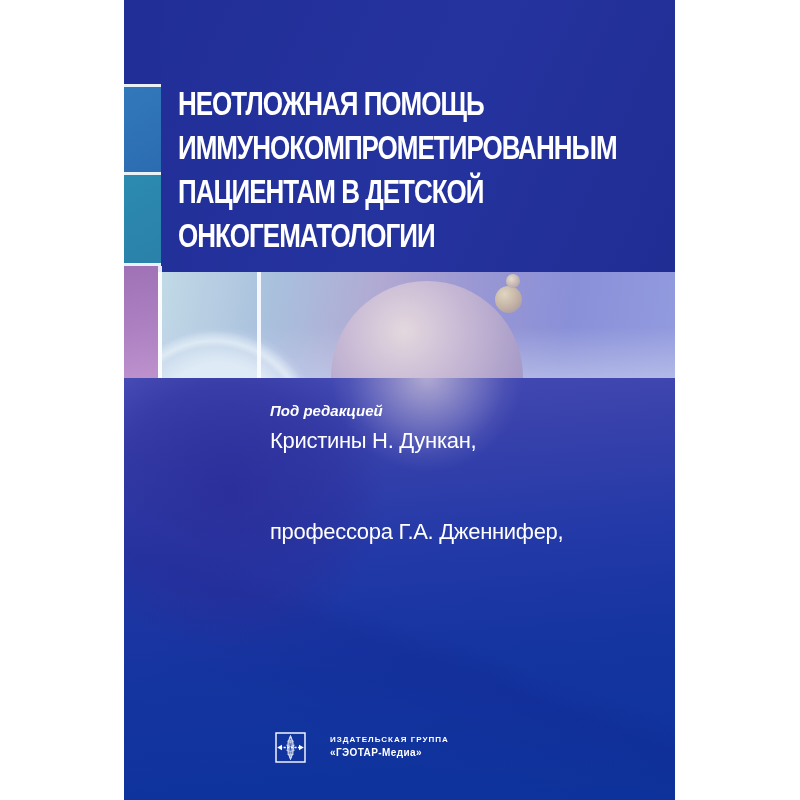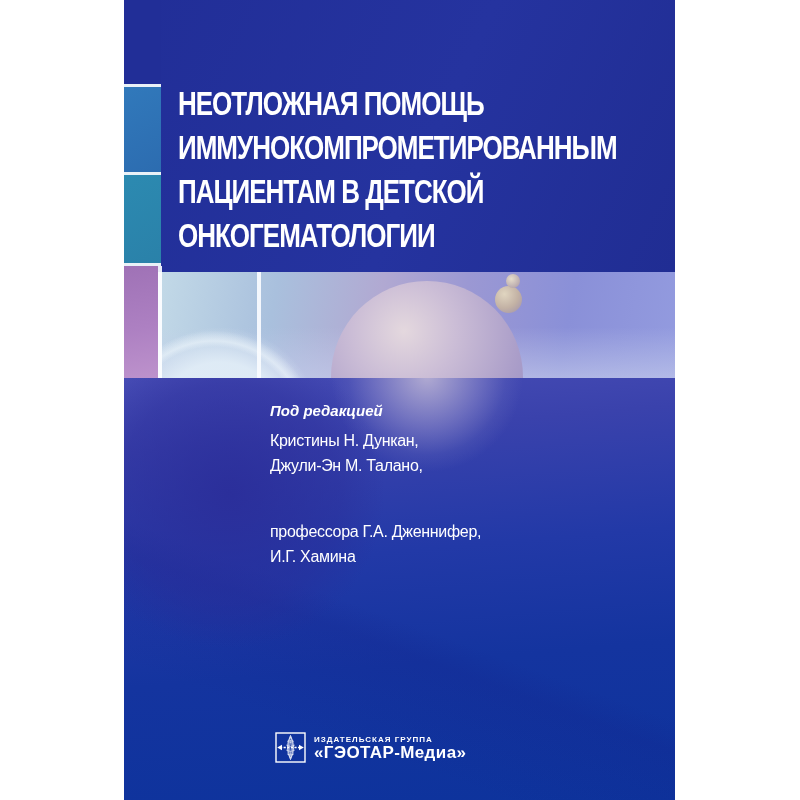--- a/index.html
+++ b/index.html
@@ -49,32 +49,32 @@
   .sq-purple{position:absolute;left:0;top:266px;width:34px;height:112px;
     background:linear-gradient(170deg,#9f72b6 0%,#ad80c2 55%,#bd92cc 100%);}
   .purple-vline{position:absolute;left:34px;top:266px;width:4px;height:112px;background:rgba(250,252,255,.92);}
 
   
   .book-title{position:absolute;left:54px;top:82px;width:470px;color:#ffffff;
     font-size:26px;font-weight:bold;line-height:35px;letter-spacing:-1px;
     white-space:pre-line;transform:scaleY(1.26);transform-origin:left top;}
   .credits{position:absolute;color:#ffffff;}
   .credits .heading{font-size:15px;font-weight:bold;font-style:italic;line-height:25px;white-space:pre-line;}
-  .credits .name{font-size:16px;line-height:25px;letter-spacing:-.3px;}
+  .credits .name{font-size:22px;line-height:25px;letter-spacing:-.3px;}
   .edited-by{left:146px;top:398px;}
   .edited-by .names{margin-top:5px;}
   .translation{left:146px;top:514px;}
   .translation .names{margin-top:5px;}
 
   
   .publisher{position:absolute;left:151px;top:732px;display:flex;align-items:flex-start;}
   .logo-box{width:31px;height:31px;flex:0 0 auto;}
-  .pub-text{margin-left:8px;color:#ffffff;padding-top:3px;}
+  .pub-text{margin-left:24px;color:#ffffff;padding-top:3px;}
   .pub-group{font-size:8px;font-weight:bold;letter-spacing:1px;line-height:10px;white-space:nowrap;}
-  .pub-name{font-size:17px;font-weight:bold;letter-spacing:.4px;line-height:15px;white-space:nowrap;}
+  .pub-name{font-size:10px;font-weight:bold;letter-spacing:.4px;line-height:15px;white-space:nowrap;}
 </style>
 </head>
 <body>
 
 <div class="stage">
   <div class="cover">
 
     <div class="title-zone"></div>
 
     <div class="art-band">
@@ -97,28 +97,26 @@
 
     <div class="book-title">НЕОТЛОЖНАЯ ПОМОЩЬ
 ИММУНОКОМПРОМЕТИРОВАННЫМ
 ПАЦИЕНТАМ В ДЕТСКОЙ
 ОНКОГЕМАТОЛОГИИ</div>
 
     <div class="credits edited-by">
       <div class="heading">Под редакцией</div>
       <div class="names">
         <div class="name">Кристины Н. Дункан,</div>
-        <div class="name">Джули-Эн М. Талано,</div>
       </div>
     </div>
 
     <div class="credits translation">
       <div class="names">
         <div class="name">профессора Г.А. Дженнифер,</div>
-        <div class="name">И.Г. Хамина</div>
       </div>
     </div>
 
     <div class="publisher">
       <svg class="logo-box" viewBox="0 0 31 31">
         <rect x="1" y="1" width="29" height="29" fill="none" stroke="#ffffff" stroke-width="1.4"></rect>
         <path d="M15.5,3.5 Q21.5,15.5 15.5,27.5 Q9.5,15.5 15.5,3.5 Z" fill="none" stroke="#ffffff" stroke-width="0.9"></path>
         <path d="M15.5,5 Q19.5,15.5 15.5,26" fill="none" stroke="#ffffff" stroke-width="0.6"></path>
         <path d="M15.5,5 Q11.5,15.5 15.5,26" fill="none" stroke="#ffffff" stroke-width="0.6"></path>
         <path d="M15.5,8 Q17.6,15.5 15.5,23" fill="none" stroke="#ffffff" stroke-width="0.5"></path>

